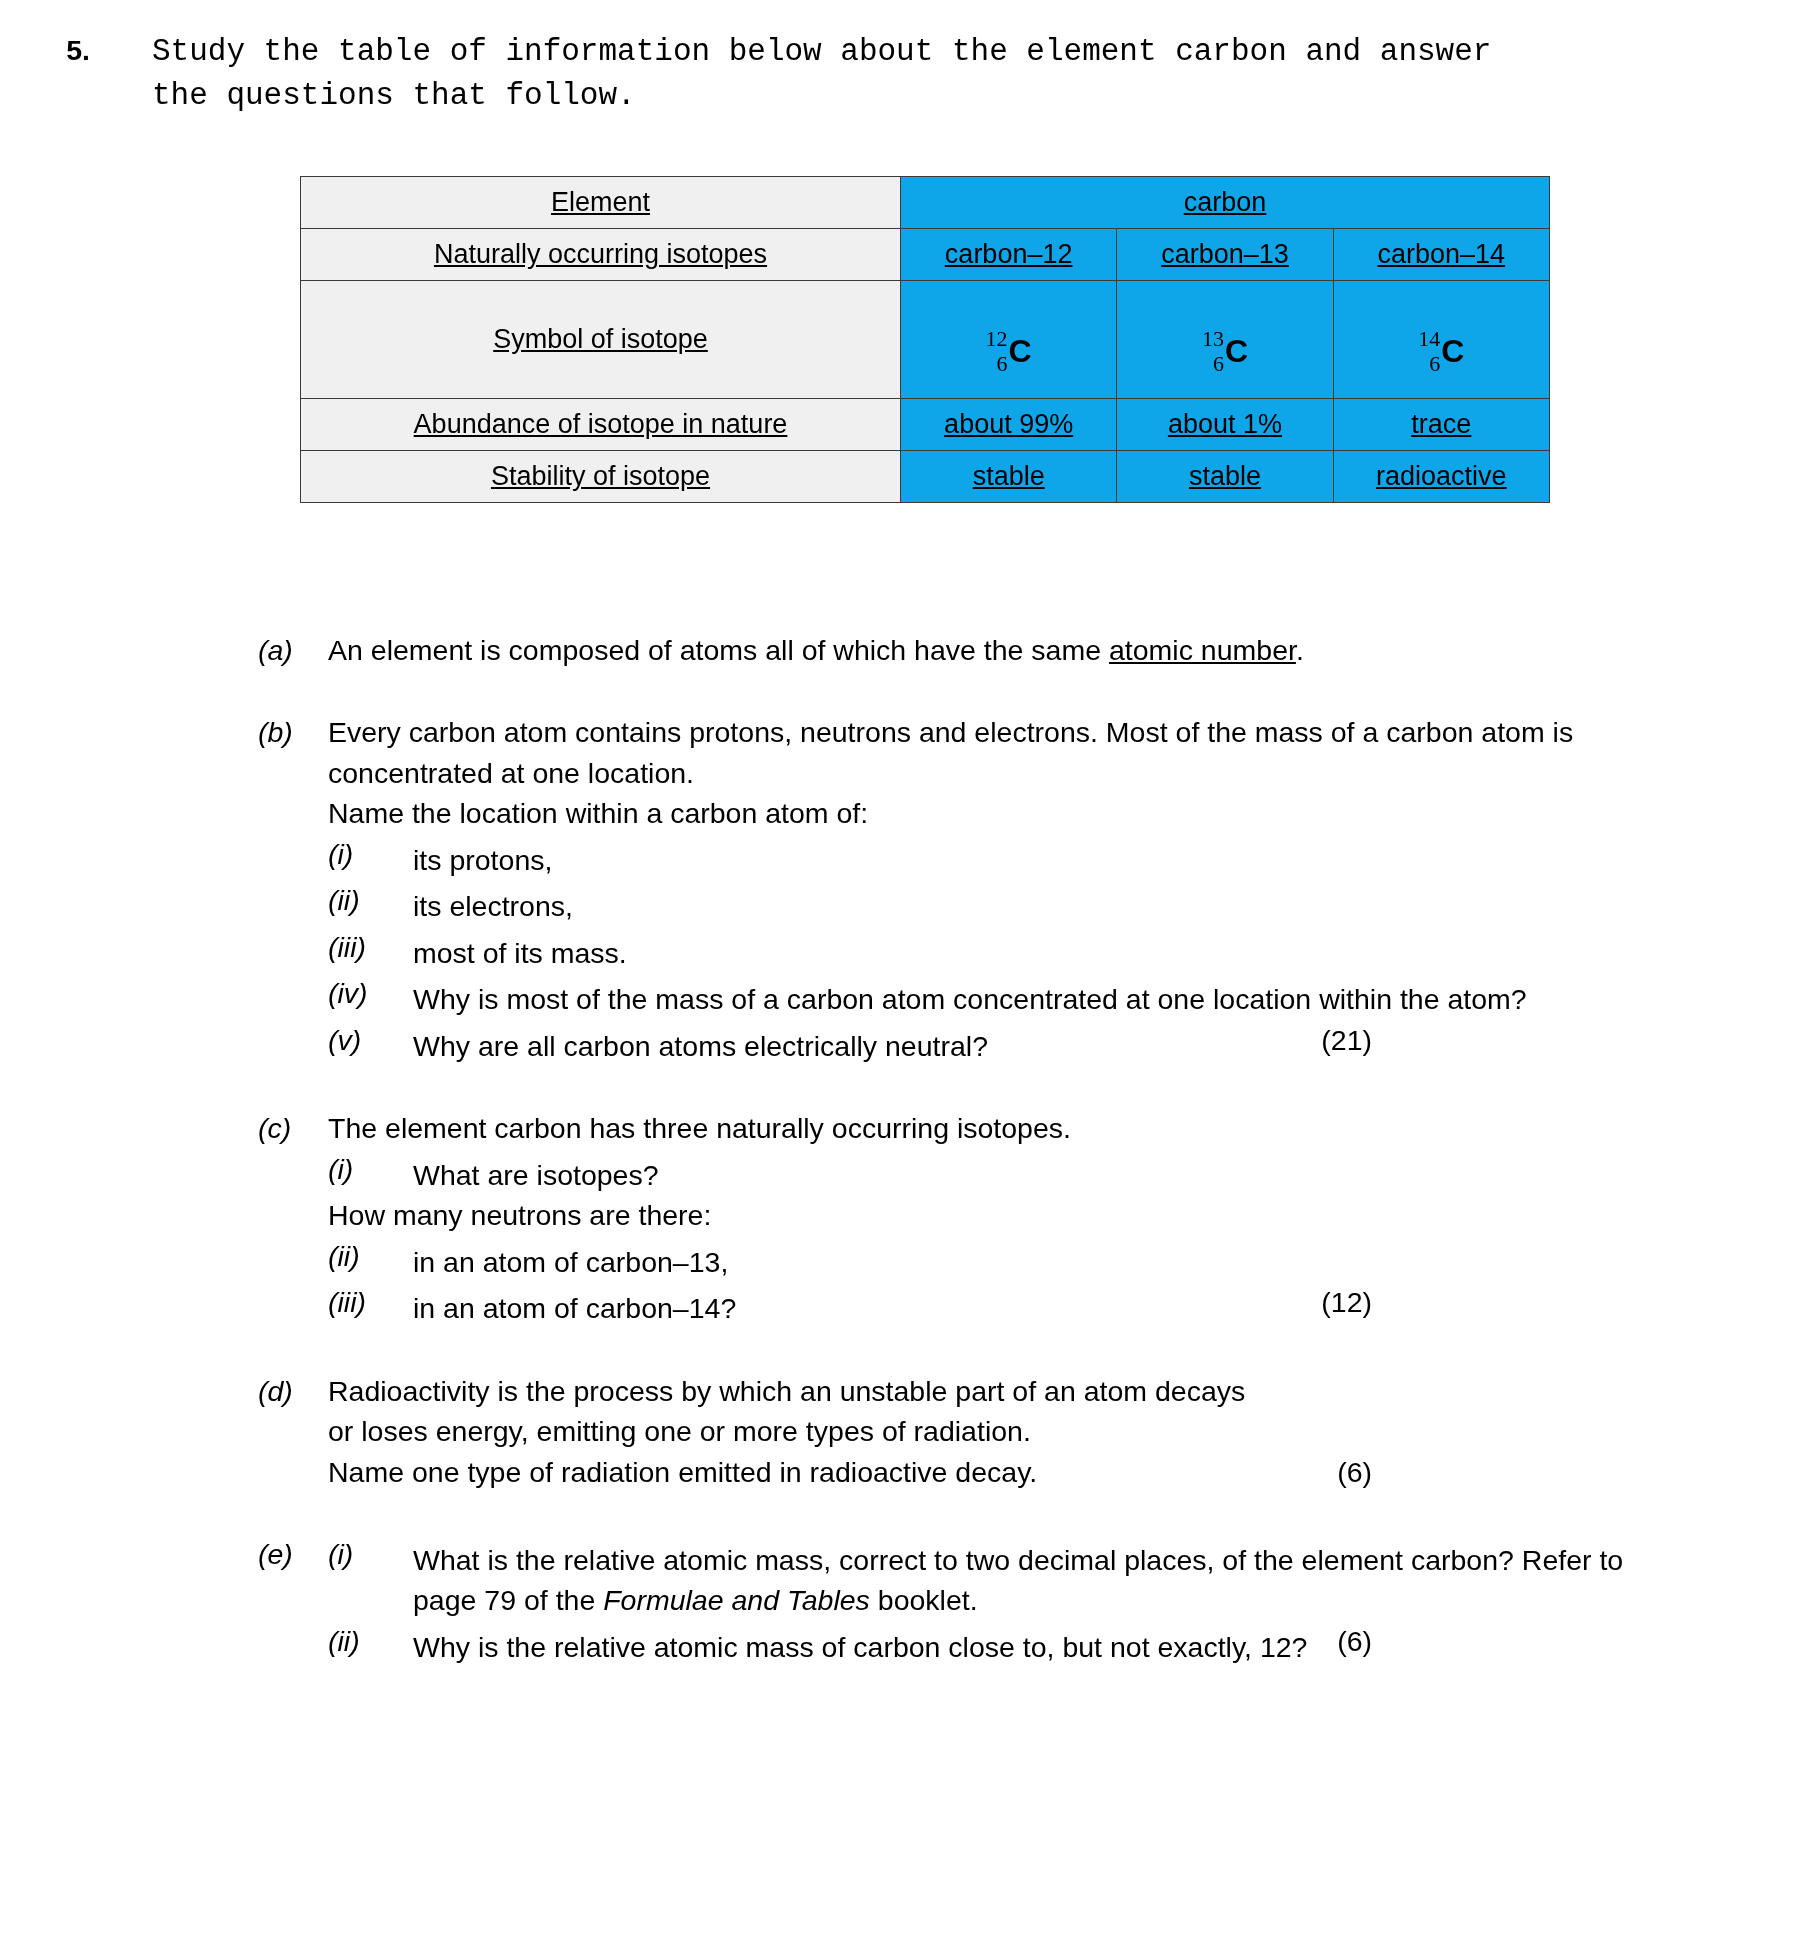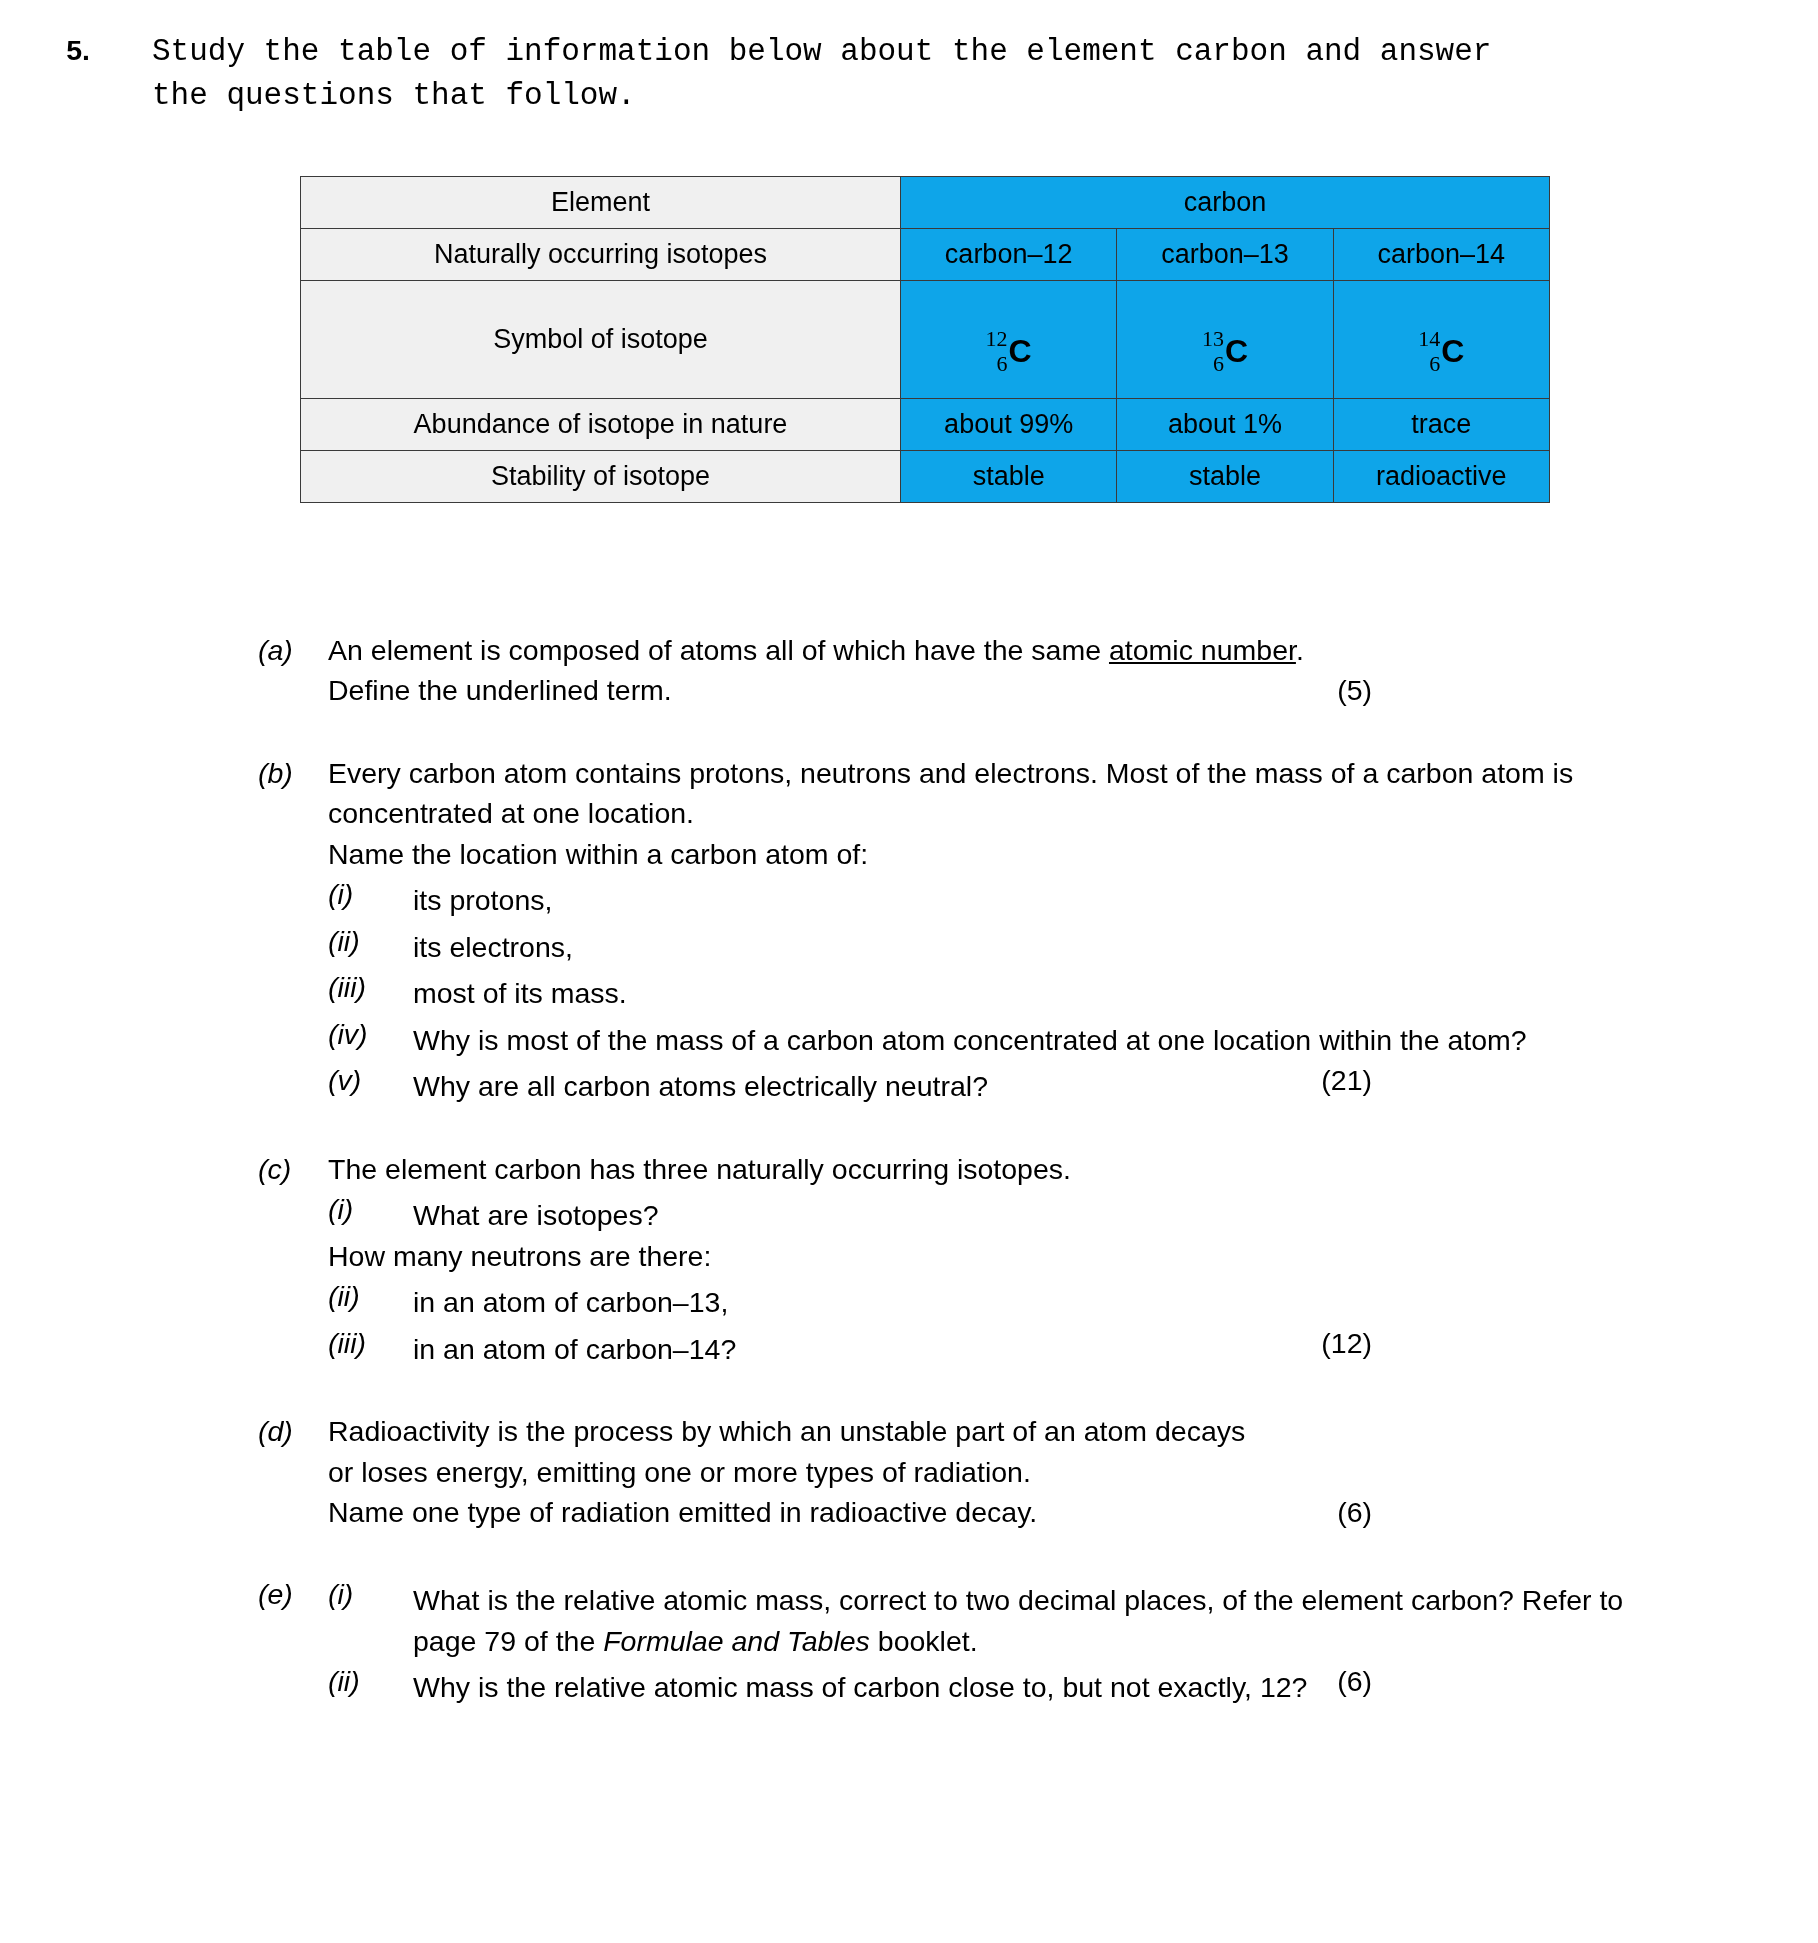--- a/index.html
+++ b/index.html
@@ -60,20 +60,21 @@
     width: 1250px;
     font-size: 27px;
   }
   .info-table td {
     border: 1.5px solid #3a3a3a;
     text-align: center;
     vertical-align: middle;
     padding: 6px 24px;
     height: 52px;
     box-sizing: border-box;
+    text-decoration: underline;
   }
   .info-table td.label {
     background: #f0f0f0;
     width: 600px;
   }
   .info-table td.val {
     background: #0ea5e9;
   }
   .row-tall td { height: 118px; }
   .sym-bold { font-weight: bold; }
@@ -226,25 +227,20 @@
     </tbody>
   </table>
 
   <div class="parts">
 
     <div class="part">
       <div class="line">
         <div class="lbl">(a)</div>
         <div class="body-col"><span>An element is composed of atoms all of which have the same </span><u class="term">atomic number</u><span>.</span></div>
       </div>
-      <div class="line">
-        <div class="lbl lbl-blank"></div>
-        <div class="body-col">Define the underlined term.</div>
-        <div class="marks-wrap">(5)</div>
-      </div>
     </div>
 
     <div class="gap-lg"></div>
 
     <div class="part">
       <div class="line">
         <div class="lbl">(b)</div>
         <div class="body-col">Every carbon atom contains protons, neutrons and electrons. Most of the mass of a carbon atom is concentrated at one location.</div>
       </div>
       <div class="line">

